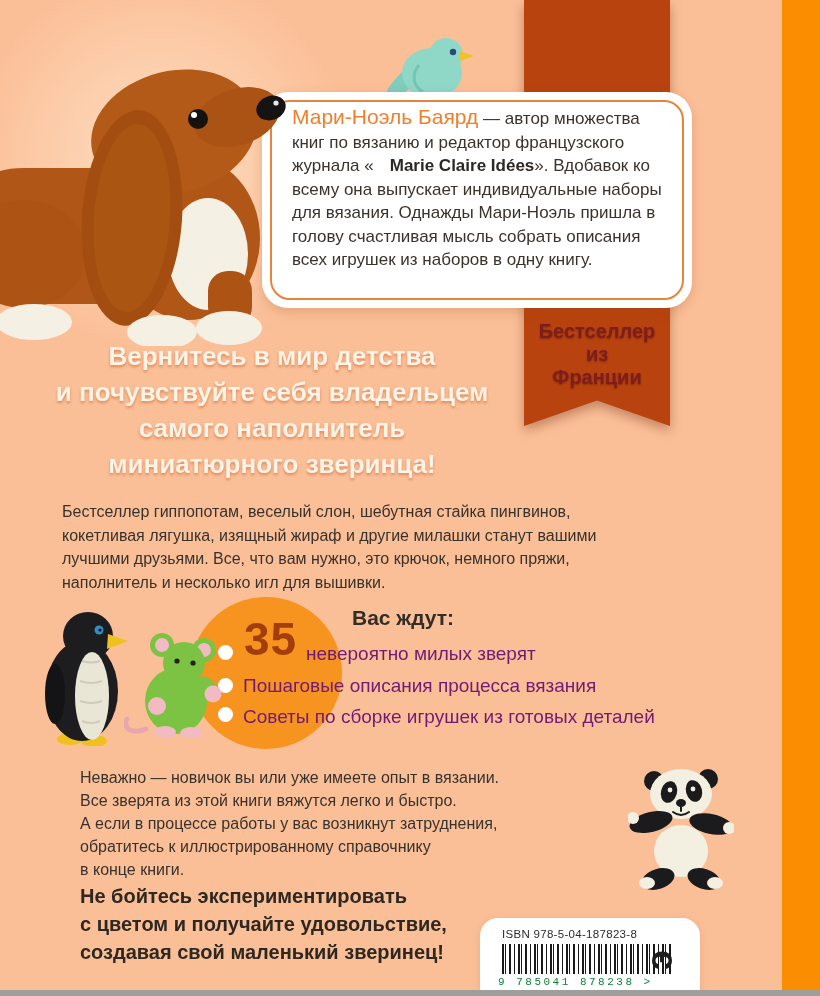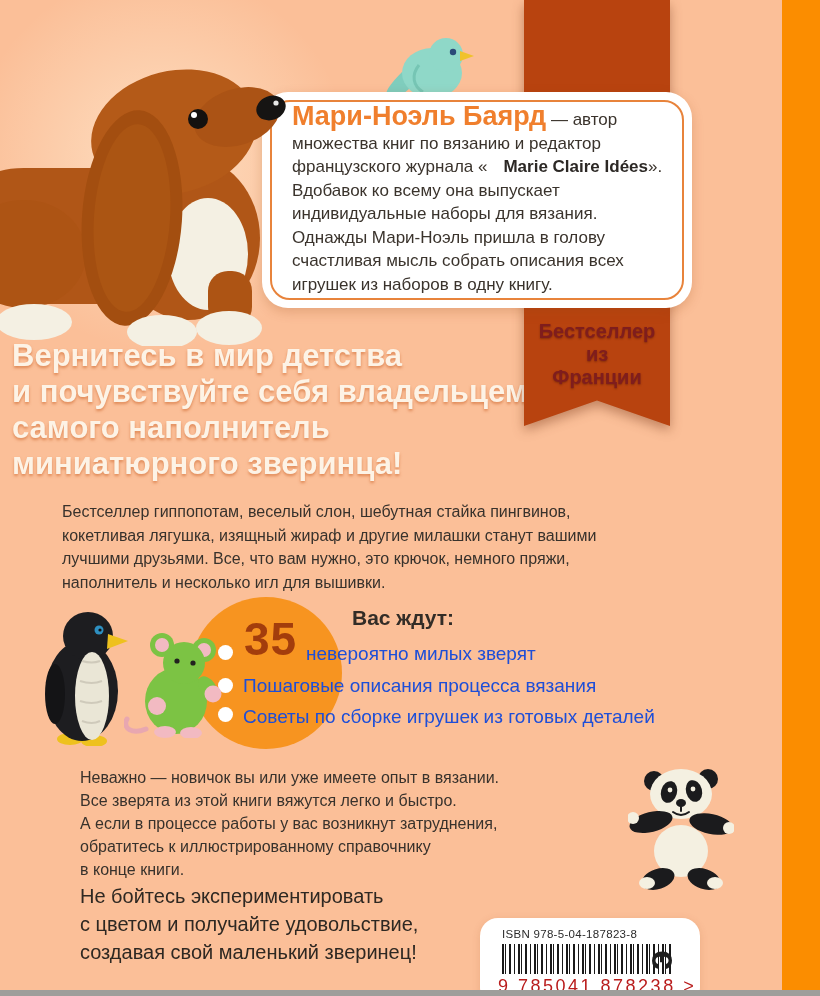--- a/index.html
+++ b/index.html
@@ -28,53 +28,53 @@
     clip-path:polygon(0 0,100% 0,100% 100%,50% 94%,0 100%); }
   .ribbon-text { position:absolute; left:0; right:0; top:320px; text-align:center;
     color:#7f1d1d; font-weight:bold; font-size:20px; line-height:23px;
     text-shadow:0 1px 2px rgba(70,20,0,.45); }
 
   .author-box { left:262px; top:92px; width:430px; height:216px; background:#ffffff;
     border-radius:26px; box-shadow:0 4px 12px rgba(150,70,20,.22); z-index:4; }
   .author-border { position:absolute; inset:8px; border:2px solid #e8833b; border-radius:20px; }
   .author-text { position:absolute; left:30px; top:13px; width:376px;
     font-size:17px; line-height:23.5px; color:#3a332c; }
-  .author-name { font-size:27px; font-weight:bold; color:#f07f2d; }
+  .author-name { font-size:21px; font-weight:normal; color:#f07f2d; }
   .magazine { font-weight:bold; color:#2c2825;padding-left:16px; }
 
-  .headline { left:12px; top:338px; width:520px; 
-    font-size:31px; font-weight:bold; color:#fdf3e6; line-height:36px;
+  .headline { left:12px; top:338px; width:520px; text-align:center;
+    font-size:26px; font-weight:bold; color:#fdf3e6; line-height:36px;
     text-shadow:0 2px 3px rgba(203,98,40,.6); z-index:1; }
 
   .intro { left:62px; top:500px; font-size:16px; line-height:23.5px; color:#38322c; z-index:1; }
 
   .features-circle { left:190px; top:597px; width:152px; height:152px; border-radius:50%;
     background:#f79420; z-index:1; }
   .features-heading { left:352px; top:606px; font-size:21px; font-weight:bold; color:#332d27; z-index:2; }
   .count { left:244px; top:612px; font-size:46px; font-weight:bold; color:#a33d0c;
     letter-spacing:1px; z-index:3; }
   .bullet { width:15px; height:15px; border-radius:50%; background:#ffffff; z-index:3; }
   .b1 { left:218px; top:645px; } .b2 { left:218px; top:678px; } .b3 { left:218px; top:707px; }
-  .feature-item { font-size:19px; color:#1d4ed8; z-index:3; }
+  .feature-item { font-size:19px; color:#701a75; z-index:3; }
   .fi1 { left:306px; top:643px; } .fi2 { left:243px; top:675px; } .fi3 { left:243px; top:706px; }
 
   .experience { left:80px; top:766px; font-size:16px; line-height:23px; color:#38322c; z-index:1; }
-  .closing { left:80px; top:882px; font-size:20px; font-weight:normal; line-height:28px; color:#2e2822; z-index:1; }
+  .closing { left:80px; top:882px; font-size:20px; font-weight:bold; line-height:28px; color:#2e2822; z-index:1; }
 
   .barcode-box { left:480px; top:918px; width:220px; height:88px; background:#ffffff;
     border-radius:18px; z-index:4; box-shadow:0 2px 8px rgba(150,70,20,.15); }
   .isbn { position:absolute; left:22px; top:10px; font-size:11.5px; color:#2b2b2b; letter-spacing:.3px; }
   .bars { position:absolute; left:22px; top:26px; width:170px; height:30px;
     background:repeating-linear-gradient(90deg,
       #191919 0px,#191919 2px,transparent 2px,transparent 3px,
       #191919 3px,#191919 4px,transparent 4px,transparent 7px,
       #191919 7px,#191919 9px,transparent 9px,transparent 12px,
       #191919 12px,#191919 13px,transparent 13px,transparent 16px); }
-  .barcode-digits { position:absolute; left:18px; top:58px; font-size:18px;
-    letter-spacing:2.5px; color:#b91c1c; font-family:Liberation Sans, sans-serif; }
+  .barcode-digits { position:absolute; left:18px; top:58px; font-size:11px;
+    letter-spacing:2.5px; color:#15803d; font-family:Liberation Mono, monospace; }
   .eksmo-logo { position:absolute; left:160px; top:20px; width:40px; height:44px;
     font-size:36px; font-weight:bold; color:#1d1d1d; transform:rotate(-90deg);
     text-align:center; line-height:44px; }
 </style>
 </head>
 <body>
 
 <div class="page">
 
   <div class="abs side-stripe"></div>

